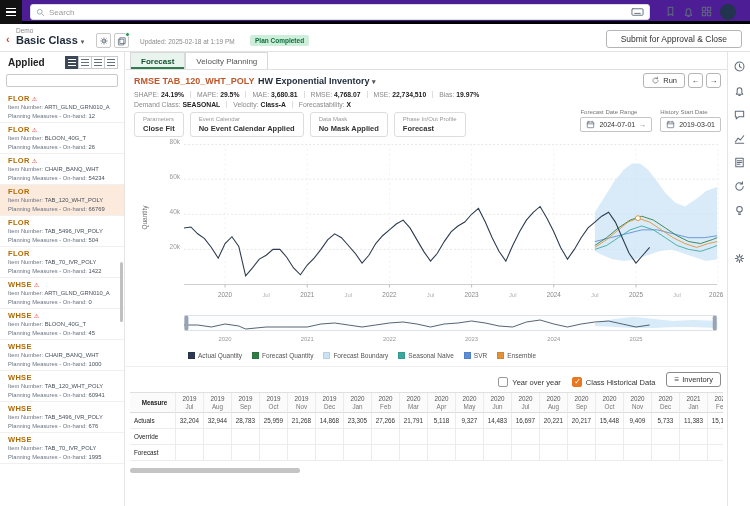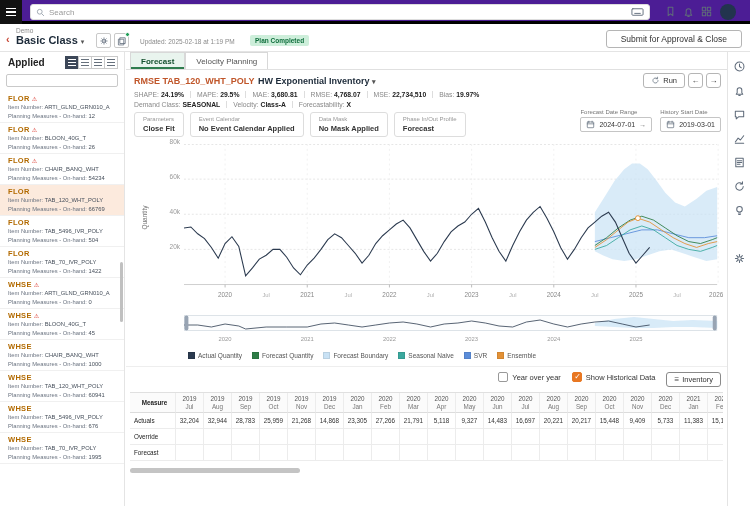--- a/index.html
+++ b/index.html
@@ -99,21 +99,21 @@
   .xlabels text.minor { font-size:6px; fill:#b0b0b0; }
 
   .brush-svg { position:absolute; left:58px; top:262px; width:540px; height:30px; }
   .brush-svg .blabels text { font-size:6px; fill:#999; text-anchor:middle; font-family:inherit; }
 
   .legend { position:absolute; top:300px; left:62px; display:flex; gap:10px; }
   .litem { display:flex; align-items:center; gap:3px; font-size:6.5px; color:#555; }
   .sw { width:7px; height:7px; display:inline-block; border:1px solid rgba(0,0,0,.08); }
 
   .divider { position:absolute; top:314px; left:0; right:0; border-top:1px solid #eee; }
-  .controls { position:absolute; top:320px; right:6px; display:flex; align-items:flex-start; gap:11px; }
+  .controls { position:absolute; top:320px; right:6px; display:flex; align-items:flex-end; gap:11px; }
   .ctrl { display:flex; align-items:center; gap:4px; cursor:pointer; }
   .chk { width:10px; height:10px; border:1px solid #999; border-radius:2px; background:#fff; display:inline-block; position:relative; }
   .chk.checked { background:#e87722; border-color:#e87722; }
   .chk.checked::after { content:"✓"; position:absolute; left:1.5px; top:-1.5px; color:#fff; font-size:8px; }
   .ctrl-label { font-size:7.5px; color:#333; }
   .measures-btn { border:1px solid #8a8a8a; border-radius:3px; background:#fff; padding:2px 7px; font-size:7.5px; color:#333; display:flex; align-items:center; gap:3px; font-family:inherit; cursor:pointer; }
   .micon { font-size:8px; color:#444; }
 
   
   .tablewrap { position:absolute; top:340px; left:4px; right:4px; height:70px; overflow:hidden; border-top:1px solid #e0e0e0; }
@@ -570,21 +570,21 @@
 
     <div class="divider"></div>
 
     <div class="controls">
       <label class="ctrl">
         <span class="chk"></span>
         <span class="ctrl-label">Year over year</span>
       </label>
       <label class="ctrl">
         <span class="chk checked"></span>
-        <span class="ctrl-label">Show Historical Data</span>
+        <span class="ctrl-label">Class Historical Data</span>
       </label>
       <button class="measures-btn">
         <span class="micon">≡</span>
         <span>Inventory</span>
       </button>
     </div>
 
     <div class="tablewrap">
       <div class="trow thead" id="tbl-head">
         <div class="tcell tlabel">Measure</div>

